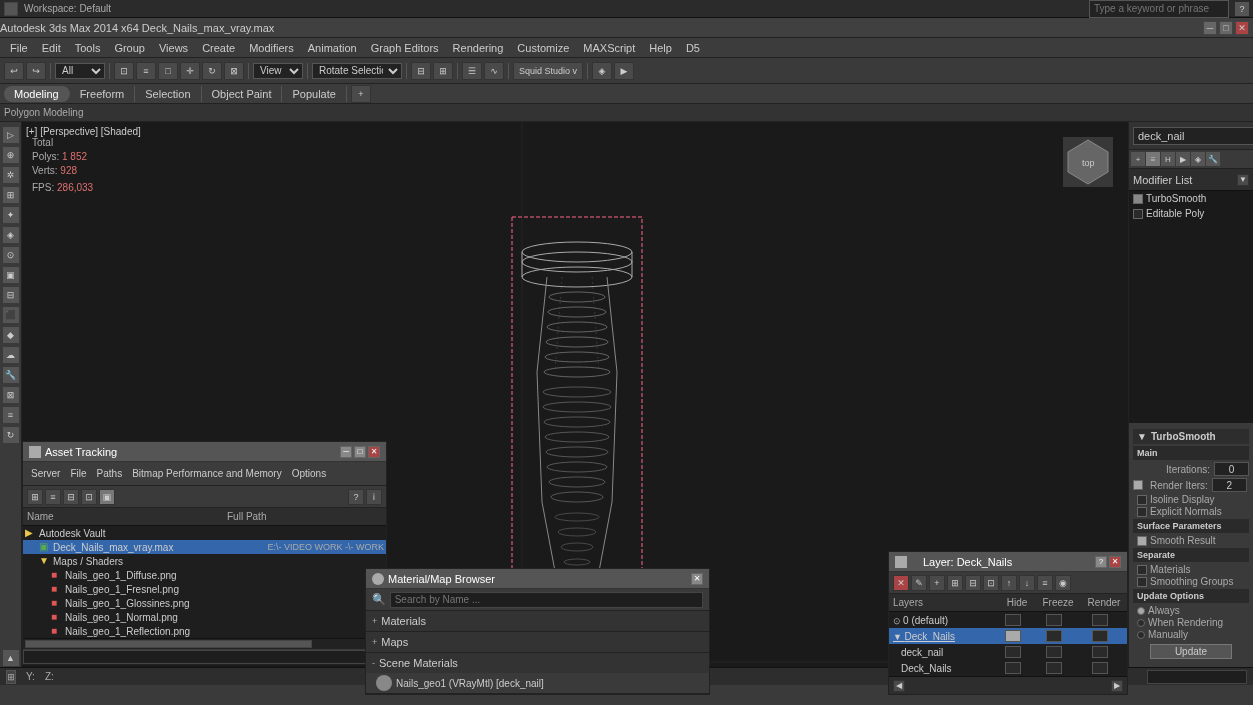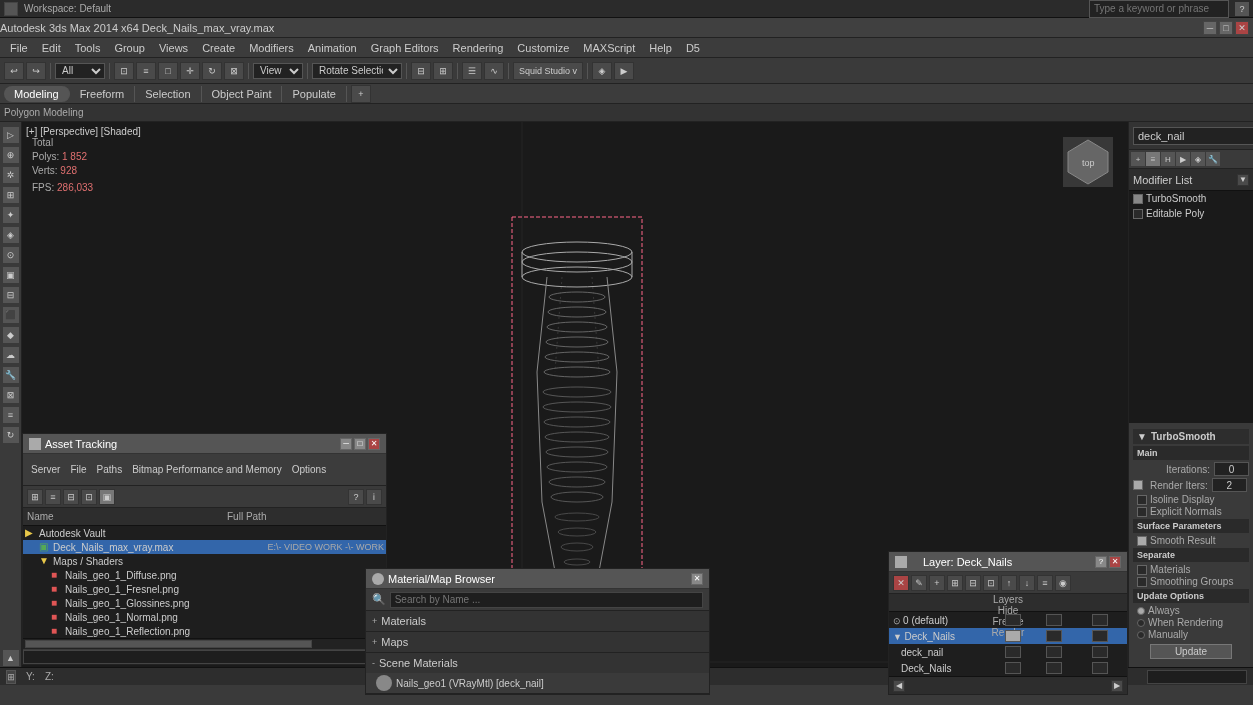--- a/index.html
+++ b/index.html
@@ -56,21 +56,21 @@
     .prop-checkbox.checked { background: #aaa; }
     .prop-radio { width: 8px; height: 8px; border-radius: 50%; border: 1px solid #666; background: #2a2a2a; margin-right: 3px; display: inline-block; }
     .prop-radio.checked { background: #aaa; }
     .prop-check-row { display: flex; align-items: center; margin: 1px 4px; font-size: 10px; color: #aaa; }
     .update-btn { background: #555; border: 1px solid #777; color: #ccc; font-size: 10px; padding: 1px 24px; cursor: pointer; margin: 4px auto; display: block; }
 
     
     #asset-panel { position: absolute; left: 22px; bottom: 40px; width: 365px; background: #f9a8d4; border: 1px solid #222; z-index: 10; }
     #asset-title-bar { height: 20px; background: #555; display: flex; align-items: center; padding: 0 6px; gap: 4px; font-size: 11px; color: #fff; border-bottom: 1px solid #333; }
     #asset-title-bar .win-btn { width: 12px; height: 12px; background: #888; border: 1px solid #666; display: flex; align-items: center; justify-content: center; font-size: 8px; cursor: pointer; margin-left: auto; }
-    #asset-menu-bar { height: 32px; background: #3c3c3c; display: flex; align-items: center; padding: 0 4px; gap: 2px; border-bottom: 1px solid #222; font-size: 10px; color: #ccc; }
+    #asset-menu-bar { height: 24px; background: #3c3c3c; display: flex; align-items: center; padding: 0 4px; gap: 2px; border-bottom: 1px solid #222; font-size: 10px; color: #ccc; }
     #asset-toolbar { height: 22px; background: #3a3a3a; display: flex; align-items: center; padding: 0 4px; gap: 2px; border-bottom: 1px solid #222; }
     #asset-list-header { height: 18px; background: #2d2d2d; display: flex; align-items: center; border-bottom: 1px solid #111; font-size: 10px; color: #aaa; }
     .ah-name { width: 200px; padding: 0 4px; }
     .ah-path { flex: 1; padding: 0 4px; }
     #asset-list { background: #1e1e1e; overflow-y: auto; max-height: 120px; }
     .asset-row { display: flex; align-items: center; padding: 1px 2px; font-size: 10px; color: #ccc; }
     .asset-row.selected { background: #3366aa; }
     .asset-icon { width: 12px; height: 12px; display: inline-block; margin-right: 2px; }
     .icon-folder { color: #e8c84a; }
     .icon-file-red { color: #e05555; }
@@ -90,28 +90,28 @@
     .mat-section-title .arrow { color: #aaa; font-size: 9px; }
     .mat-item { display: flex; align-items: center; padding: 2px 10px; gap: 4px; font-size: 10px; color: #ccc; cursor: pointer; }
     .mat-item-icon { width: 16px; height: 16px; background: #777; border-radius: 50%; display: inline-block; }
 
     
     #layer-panel { position: absolute; right: 125px; bottom: 10px; width: 240px; background: #3a3a3a; border: 1px solid #222; z-index: 10; }
     #layer-title-bar { height: 20px; background: #555; display: flex; align-items: center; padding: 0 6px; font-size: 11px; color: #fff; border-bottom: 1px solid #333; gap: 12px; }
     #layer-title-bar .win-btns { margin-left: auto; display: flex; gap: 2px; }
     #layer-title-bar .win-btn { width: 12px; height: 12px; background: #888; border: 1px solid #666; display: flex; align-items: center; justify-content: center; font-size: 8px; cursor: pointer; }
     #layer-toolbar { height: 22px; background: #3a3a3a; display: flex; align-items: center; padding: 0 4px; gap: 2px; border-bottom: 1px solid #222; }
-    #layer-list-header { height: 18px; background: #2d2d2d; display: flex; align-items: center; border-bottom: 1px solid #111; font-size: 10px; color: #aaa; flex-direction: column; }
+    #layer-list-header { height: 18px; background: #2d2d2d; display: flex; align-items: center; border-bottom: 1px solid #111; font-size: 10px; color: #aaa; }
     .lh-name { flex: 1; padding: 0 4px; }
     .lh-hide { width: 36px; text-align: center; }
     .lh-freeze { width: 46px; text-align: center; }
     .lh-render { width: 46px; text-align: center; }
     #layer-list { background: #1e1e1e; }
     .layer-row { display: flex; align-items: center; padding: 2px 4px; font-size: 10px; color: #ccc; }
-    .layer-row.selected { background: #3366aa; }
+    .layer-row.selected { background: #3366aa; text-decoration: underline; }
     .layer-name { flex: 1; }
     .layer-check { width: 16px; height: 12px; background: #2a2a2a; border: 1px solid #555; margin: 0 2px; display: inline-block; }
     .layer-check.checked { background: #aaa; }
     .layer-col { width: 36px; display: flex; justify-content: center; }
     .layer-col2 { width: 46px; display: flex; justify-content: center; }
     #layer-bottom-bar { height: 18px; background: #2d2d2d; display: flex; align-items: center; padding: 0 4px; border-top: 1px solid #111; font-size: 10px; color: #aaa; }
 
     
     #bottom-bar { height: 18px; background: #2d2d2d; display: flex; align-items: center; padding: 0 6px; gap: 10px; border-top: 1px solid #111; font-size: 10px; color: #aaa; }
 

